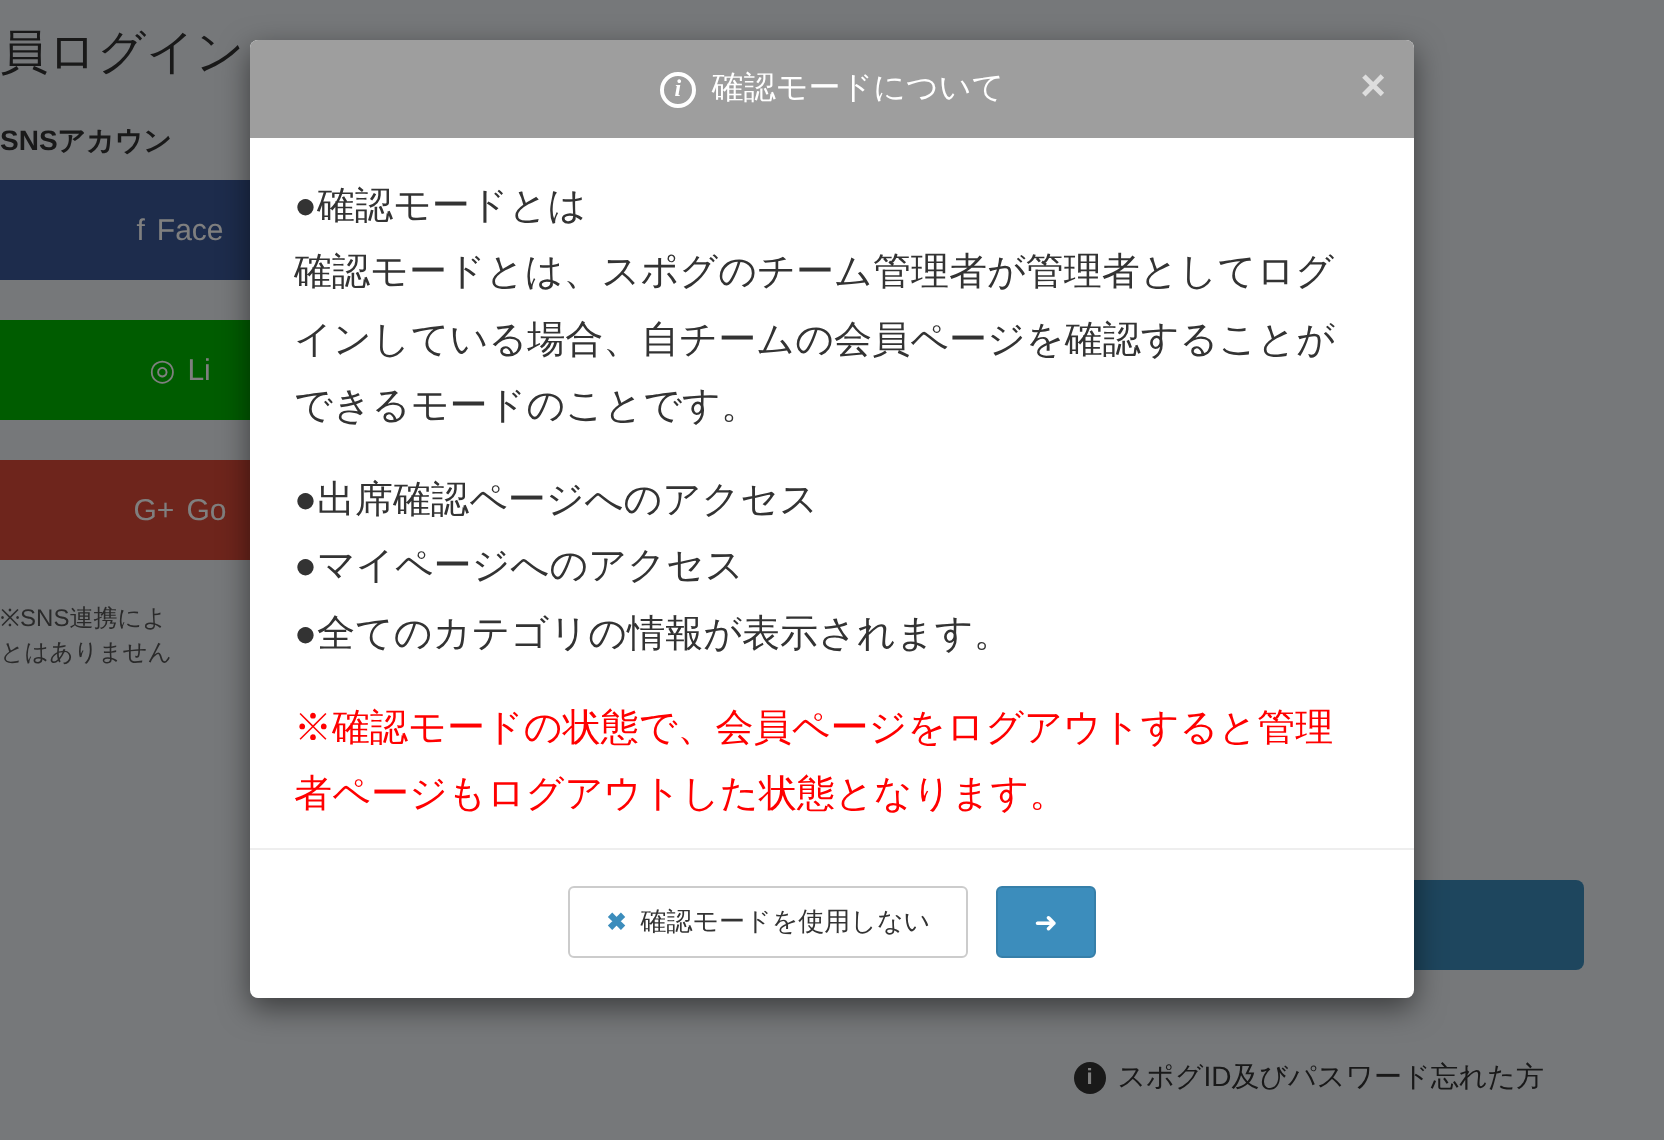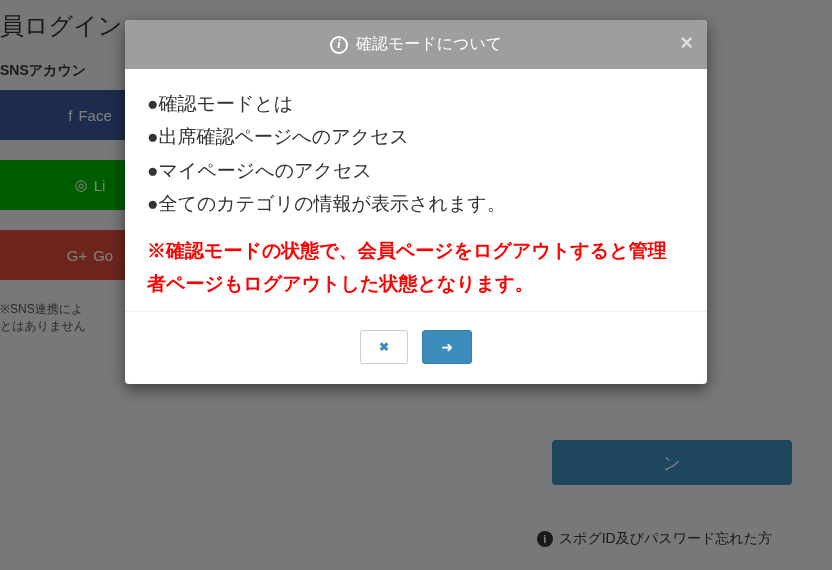--- a/index.html
+++ b/index.html
@@ -146,21 +146,21 @@
   font-family: Georgia, serif;
 }
 .modal-body {
   padding: 18px 22px 10px 22px;
   line-height: 1.75;
   font-size: 19px;
   color: #333;
 }
 .modal-body p { margin-bottom: 14px; }
 .modal-body .tight { margin-bottom: 0; }
-.modal-body .warn { color: #ff0000; font-weight: bold; margin-bottom: 0; }
+.modal-body .warn { color: #ff0000; font-weight: normal; margin-bottom: 0; }
 .modal-footer {
   padding: 18px 22px 20px 22px;
   display: flex;
   justify-content: center;
   gap: 14px;
   border-top: 1px solid #eee;
 }
 .btn {
   display: inline-flex;
   align-items: center;
@@ -220,29 +220,31 @@
 <div class="backdrop"></div>
 
 <div class="modal">
   <div class="modal-header">
     <span class="info-icon">i</span>
     <span>確認モードについて</span>
     <span class="modal-header-close">×</span>
   </div>
   <div class="modal-body">
     <p class="tight">●確認モードとは</p>
+    <p>確認モードとは、スポグのチーム管理者が管理者としてログインしている場合、自チームの会員ページを確認することができるモードのことです。</p>
 
     <p class="tight">●出席確認ページへのアクセス</p>
     <p class="tight">●マイページへのアクセス</p>
     <p>●全てのカテゴリの情報が表示されます。</p>
 
 
     <p class="warn">※確認モードの状態で、会員ページをログアウトすると管理者ページもログアウトした状態となります。</p>
   </div>
   <div class="modal-footer">
     <button class="btn btn-default">
       <span class="x-icon">✖</span>
+      <span>確認モードを使用しない</span>
     </button>
     <button class="btn btn-primary">
       <span class="arrow-icon">➜</span>
     </button>
   </div>
 </div>
 
 </body></html>

